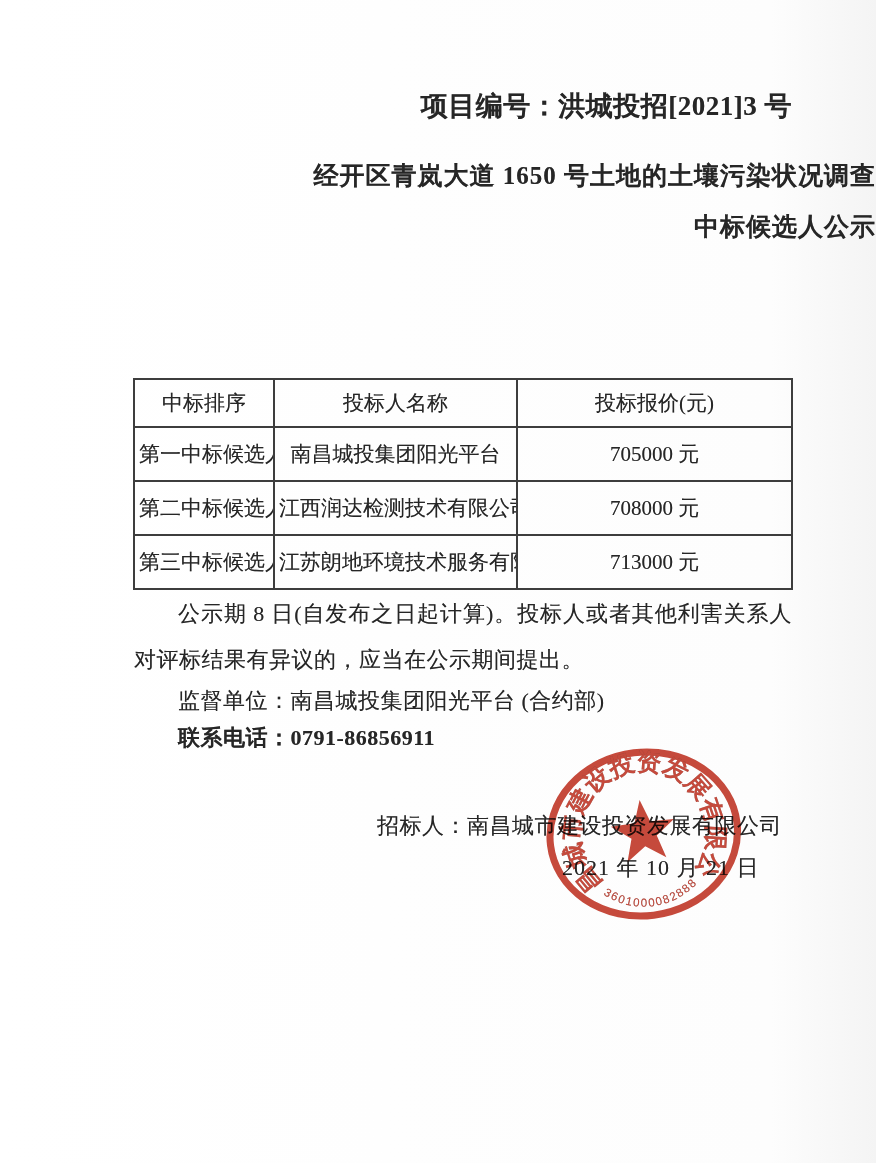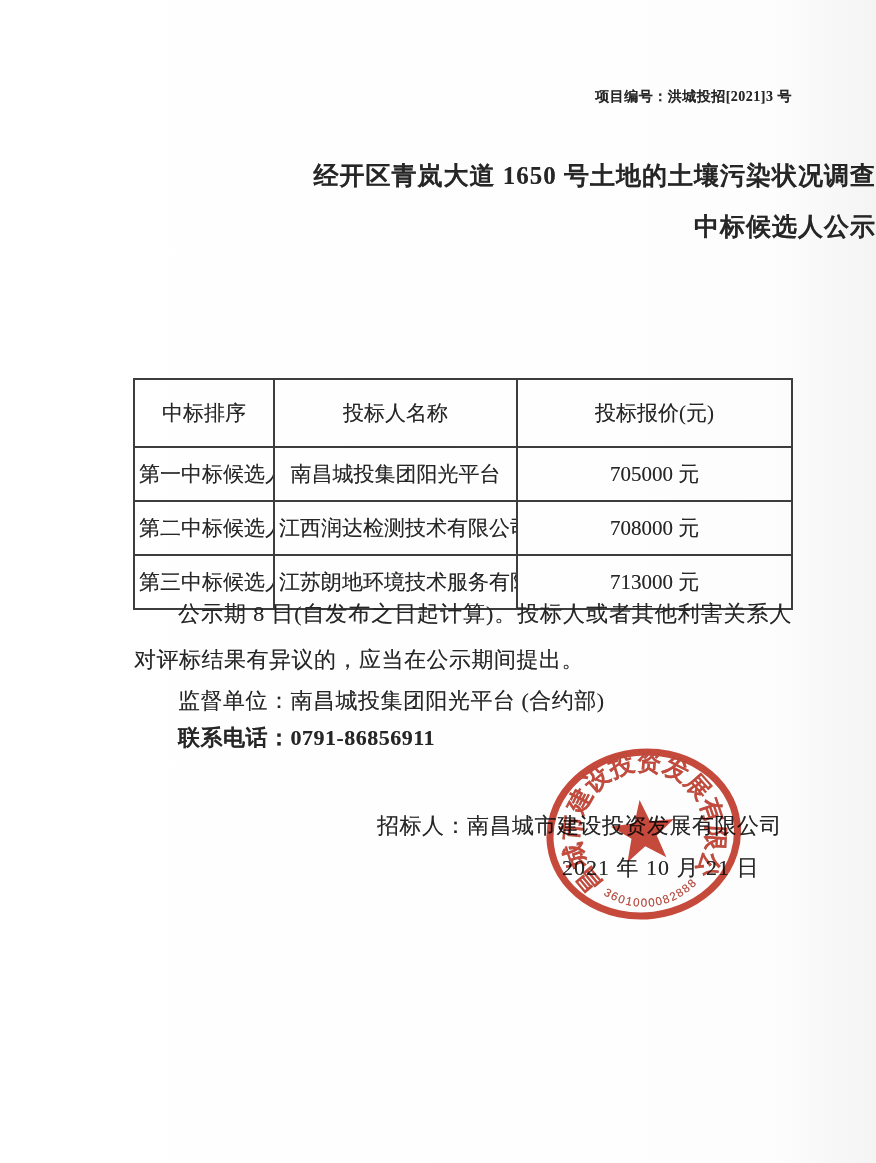--- a/index.html
+++ b/index.html
@@ -8,21 +8,21 @@
     width:876px;height:1163px;
     margin:0 auto;
     background:linear-gradient(90deg,#ffffff 0%,#fdfdfd 88%,#f4f4f4 100%);
     font-family:"Liberation Serif","DejaVu Serif",serif;
     color:#262626;
     overflow:hidden;
     text-shadow:0 0 .5px rgba(40,40,40,.45);
   }
   .project-no{
     position:absolute;top:88px;right:84px;
-    font-size:14px;font-weight:700;letter-spacing:.5px;
+    font-size:27px;font-weight:700;letter-spacing:.5px;
   }
   .title-block{
     position:absolute;top:150px;left:0;width:100%;
     text-align:right;font-size:25px;font-weight:700;
     line-height:51px;letter-spacing:1px;
   }
   .para{
     position:absolute;left:134px;width:658px;
     font-size:22px;line-height:45.5px;
     text-indent:2em;text-align:justify;letter-spacing:.5px;
@@ -41,21 +41,21 @@
     border-collapse:collapse;table-layout:fixed;
     font-size:21px;
   }
   table.cand td,table.cand th{
     border:2px solid #3d3d3d;
     text-align:center;vertical-align:middle;
     font-weight:400;padding:0 4px;
     overflow:hidden;white-space:nowrap;
   }
   table.cand tr{height:54px;}
-  table.cand tr.hdr{height:68px;}
+  table.cand tr.hdr{height:48px;}
   col.c1{width:140px;}col.c2{width:243px;}col.c3{width:275px;}
   .seal{
     position:absolute;left:543px;top:745px;width:202px;height:182px;
     mix-blend-mode:multiply;opacity:.92;
     transform:rotate(-7deg);
     pointer-events:none;
   }
   .seal svg{width:100%;height:100%;}
   .seal-text{font-family:"Liberation Sans","DejaVu Sans",sans-serif;}
 </style>

